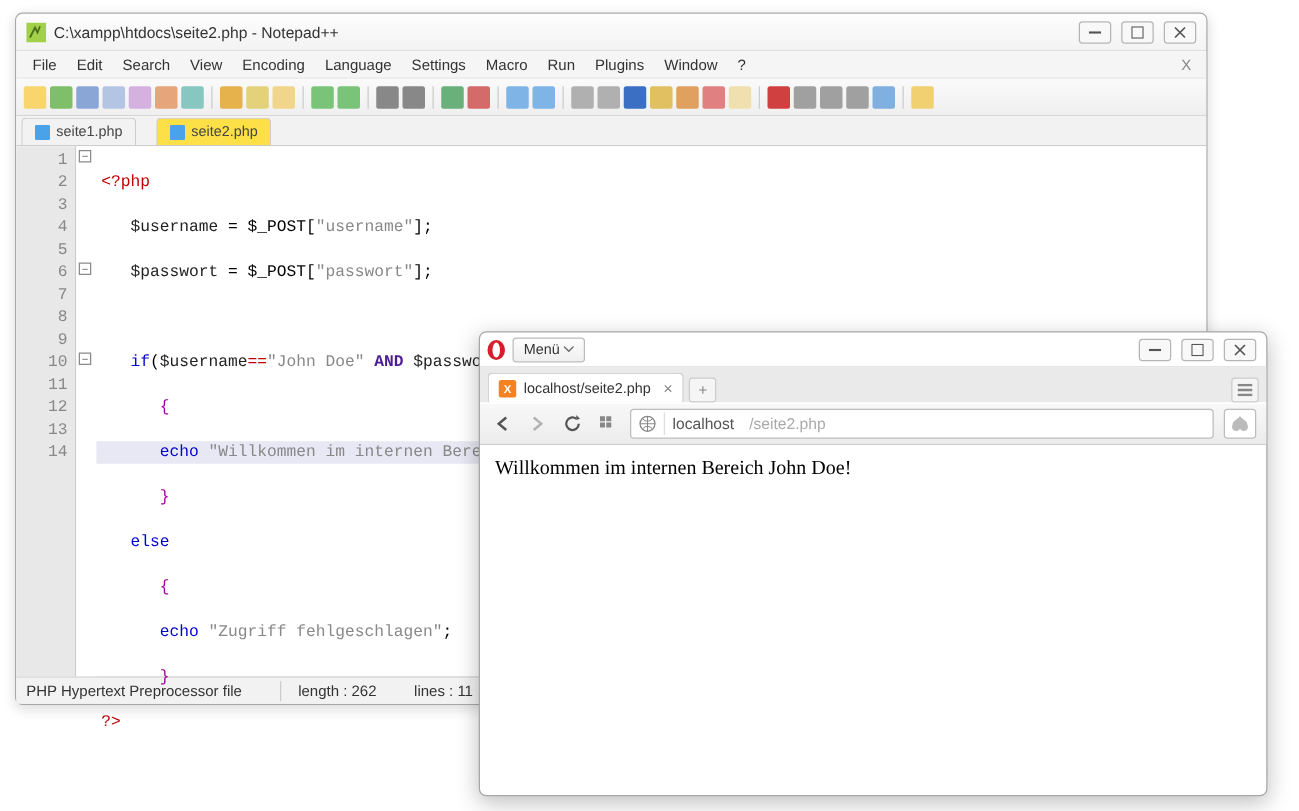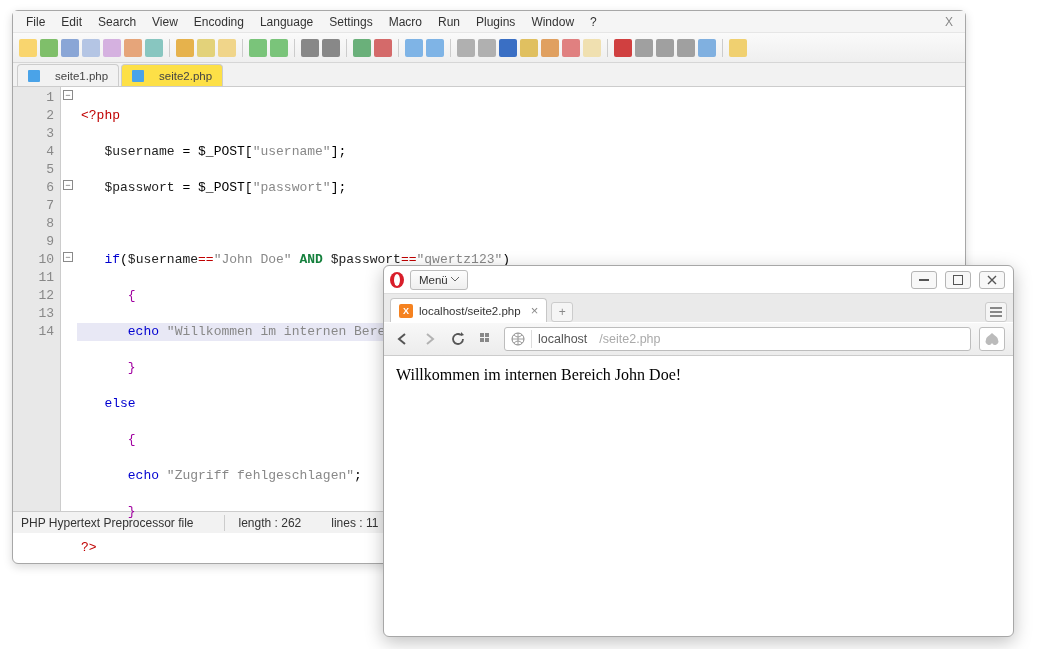--- a/index.html
+++ b/index.html
@@ -15,36 +15,36 @@
 
 .npp-menubar { height: 22px; background: #f5f5f5; display: flex; align-items: center; padding: 0 6px; gap: 2px; border-bottom: 1px solid #e6e6e6; }
 .npp-menubar span { padding: 18px 7px; color: #333; cursor: pointer; }
 .npp-menubar .x { margin-left: auto; color: #888; padding: 0 6px; }
 
 .npp-toolbar { height: 30px; background: linear-gradient(#fafafa,#efefef); border-bottom: 1px solid #d6d6d6; display: flex; align-items: center; padding: 0 6px; gap: 3px; }
 .tb { width: 18px; height: 18px; border-radius: 2px; display: inline-block; }
 .sep { width: 1px; height: 18px; background: #ccc; margin: 0 3px; }
 
 .npp-tabs { height: 24px; background: #f2f2f2; display: flex; align-items: flex-end; padding: 0 4px; border-bottom: 1px solid #ccc; }
-.npp-tab { height: 22px; padding: 0 10px; display: flex; align-items: center; gap: 15px; background: #f2f2f2; border: 1px solid #ccc; border-bottom: none; border-radius: 4px 4px 0 0; margin-right: 2px; color: #444; font-size: 11.5px; cursor: pointer; position: relative; }
+.npp-tab { height: 22px; padding: 0 10px; display: flex; align-items: center; gap: 5px; background: #f2f2f2; border: 1px solid #ccc; border-bottom: none; border-radius: 4px 4px 0 0; margin-right: 16px; color: #444; font-size: 11.5px; cursor: pointer; position: relative; }
 .npp-tab.active { background: #fde047; z-index: 2; }
 .tabicon { width: 12px; height: 12px; background: #4aa3e8; border-radius: 1px; }
 
 .npp-editor { position: relative; height: 424px; display: flex; background: #fff; }
 .gutter { width: 48px; background: #e8e8e8; border-right: 1px solid #ccc; text-align: right; padding: 2px 6px 0 0; color: #888; font-family: Consolas, 'Courier New', monospace; font-size: 13px; line-height: 18px; }
 .foldcol { width: 16px; background: #fff; position: relative; }
 .fold { position: absolute; left: 2px; width: 10px; height: 10px; border: 1px solid #8a8a8a; background: #fff; color: #666; font-size: 9px; line-height: 8px; text-align: center; }
 .code { flex: 1; font-family: Consolas, 'Courier New', monospace; font-size: 13px; line-height: 18px; padding-top: 2px; white-space: pre; }
 .code .line { height: 18px; padding-left: 4px; }
 .hl { background: #e8e8f5; }
 .c-red { color: #c00000; }
 .c-var { color: #222; }
 .c-eq { color: #c00000; }
 .c-blue { color: #0000d0; }
-.c-darkblue { color: #15803d; font-weight: bold; }
+.c-darkblue { color: #4c1d95; font-weight: bold; }
 .c-str { color: #888888; }
 .c-brace { color: #a000a0; }
 
 .npp-status { height: 22px; background: #f2f2f2; border-top: 1px solid #ccc; display: flex; align-items: center; padding: 0 8px; color: #333; font-size: 12px; }
 .npp-status .seg { padding-right: 30px; }
 .npp-status .sep2 { width: 1px; height: 16px; background: #ccc; margin-right: 14px; }
 
 
 .br-window { position: absolute; left: 383px; top: 265px; width: 631px; height: 372px; background: #fff; border: 1px solid #a7a7a7; border-radius: 6px; box-shadow: 0 5px 18px rgba(0,0,0,0.25); }
 .br-titlebar { height: 28px; display: flex; align-items: center; padding: 0 8px 0 4px; border-bottom: 1px solid #ddd; }
@@ -69,20 +69,46 @@
 .favbtn { width: 26px; height: 24px; border: 1px solid #bdbdbd; border-radius: 3px; background: #fff; display: flex; align-items: center; justify-content: center; cursor: pointer; }
 
 .br-content { padding: 10px 12px; font-family: 'Times New Roman', serif; font-size: 16px; color: #000000; }
 
 .xampp-icon { width: 14px; height: 14px; background: #f58220; border-radius: 2px; display: flex; align-items: center; justify-content: center; color: #fff; font-size: 9px; font-weight: bold; }
 </style>
 </head>
 <body>
 
 <div class="npp-window">
+  <div class="npp-titlebar">
+    <span class="npp-icon">
+      <svg viewBox="0 0 16 16">
+          <rect width="16" height="16" fill="#a2d149"></rect>
+          <path d="M3 12 L7 4 L9 8 L11 3" stroke="#4a7020" fill="none" stroke-width="1.5"></path>
+        </svg>
+    </span>
+    <span class="npp-title">C:\xampp\htdocs\seite2.php - Notepad++</span>
+    <div class="winbtns">
+      <div class="winbtn">
+          <svg width="10" height="2">
+            <rect width="10" height="2" fill="#555"></rect>
+          </svg>
+        </div>
+      <div class="winbtn">
+          <svg width="10" height="10">
+            <rect x="0.5" y="0.5" width="9" height="9" fill="none" stroke="#555"></rect>
+          </svg>
+        </div>
+      <div class="winbtn">
+          <svg width="10" height="10">
+            <path d="M1 1 L9 9 M9 1 L1 9" stroke="#555" stroke-width="1.4"></path>
+          </svg>
+        </div>
+    </div>
+  </div>
 
   <div class="npp-menubar">
     <span>File</span>
     <span>Edit</span>
     <span>Search</span>
     <span>View</span>
     <span>Encoding</span>
     <span>Language</span>
     <span>Settings</span>
     <span>Macro</span>

